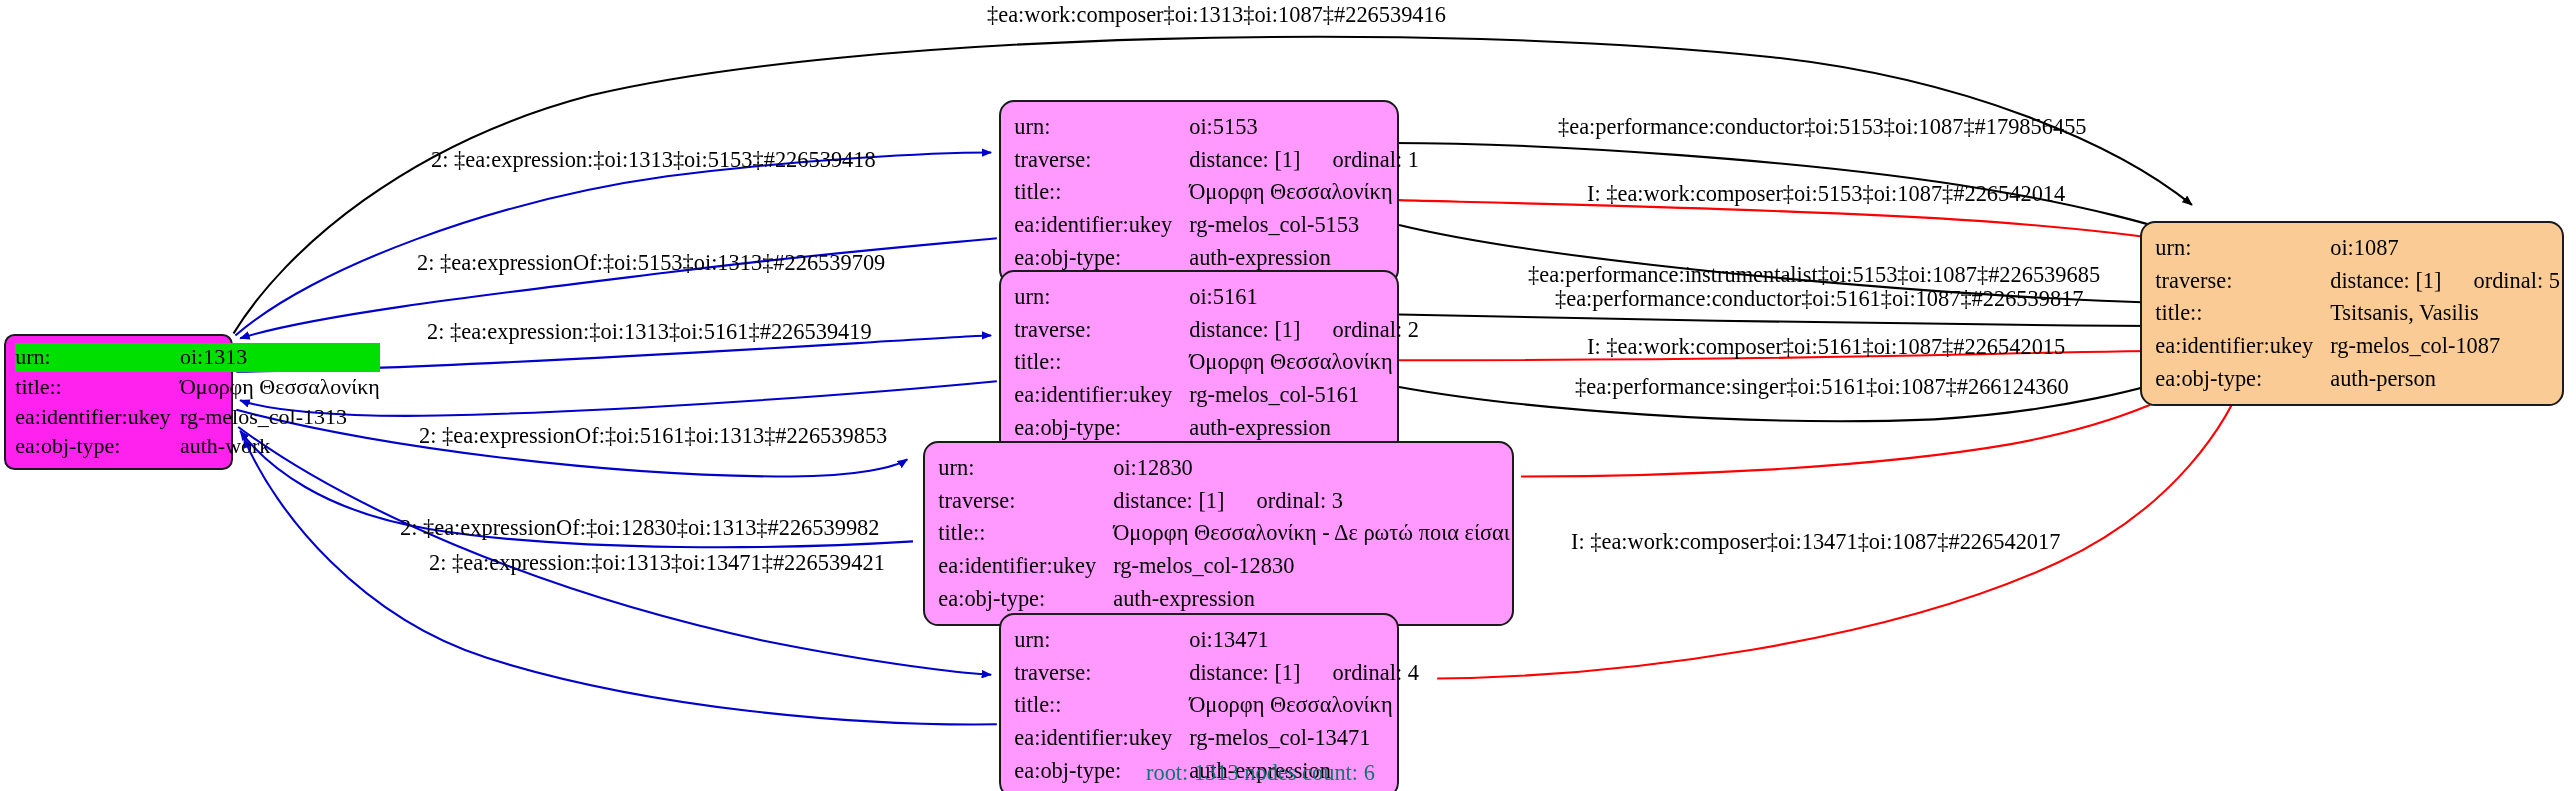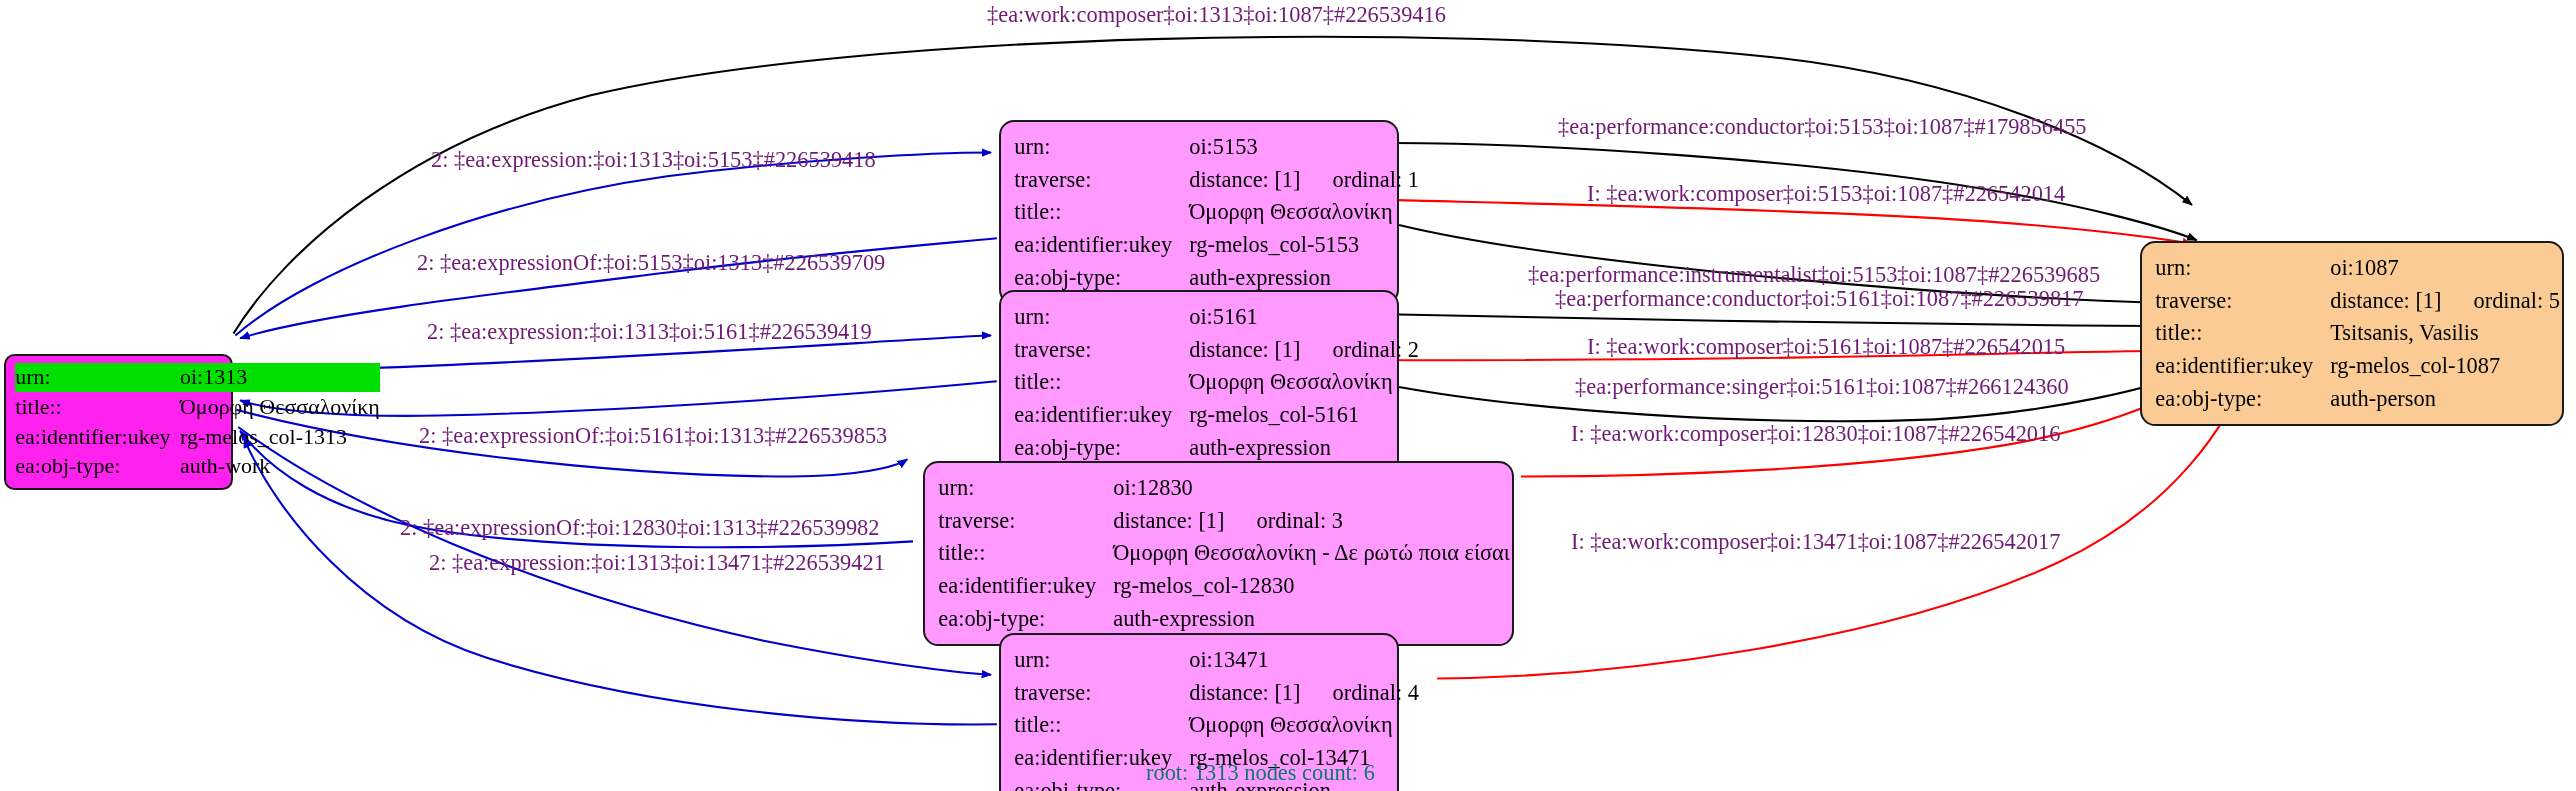--- a/index.html
+++ b/index.html
@@ -23,21 +23,20 @@
     height: 792px;
   }
   .node {
     position: absolute;
     box-sizing: border-box;
     border: 2.1px solid #1a1a1a;
     border-radius: 15.2px;
     padding: 8.6px 13.3px 8.6px 13.3px;
     background: #ff99ff;
     z-index: 5;
-    margin-top: 20px;
   }
   .node table {
     border-collapse: collapse;
     border-spacing: 0;
   }
   .node td {
     font-size: 22.4px;
     line-height: 1.0;
     padding: 5.2px 0 5.2px 0;
     color: #000000;
@@ -61,21 +60,21 @@
   #node-1313 tr.hl td.k { padding-right: 0; }
   #node-1313 tr.hl td.gap { background: #ff22ee; width: 7.6px; }
 
   
   #node-1087 { background: #fbcb95; }
 
   .edge-label {
     position: absolute;
     font-family: "Liberation Serif", "DejaVu Serif", serif;
     font-size: 22.4px;
-    color: #701a75;
+    color: #000000;
     white-space: nowrap;
     z-index: 6;
     background: transparent;
   }
   #graph-caption {
     position: absolute;
     font-family: "Liberation Serif", "DejaVu Serif", serif;
     font-size: 22.4px;
     color: #0f766e;
     white-space: nowrap;
@@ -331,20 +330,19 @@
   <div class="edge-label" style="left:1587px; top:181px;">I: ‡ea:work:composer‡oi:5153‡oi:1087‡#226542014</div>
 
   <div class="edge-label" style="left:1528px; top:220px;margin-top:42px;">‡ea:performance:instrumentalist‡oi:5153‡oi:1087‡#226539685</div>
 
   <div class="edge-label" style="left:1555px; top:286px;">‡ea:performance:conductor‡oi:5161‡oi:1087‡#226539817</div>
 
   <div class="edge-label" style="left:1587px; top:334px;text-align:right;">I: ‡ea:work:composer‡oi:5161‡oi:1087‡#226542015</div>
 
   <div class="edge-label" style="left:1575px; top:374px;">‡ea:performance:singer‡oi:5161‡oi:1087‡#266124360</div>
 
-  <div class="edge-label" style="left:1571px; top:421px;">I: ‡ea:work:composer‡oi:12830‡oi:1087‡#226542016</div>
 
   <div class="edge-label" style="left:1571px; top:529px;">I: ‡ea:work:composer‡oi:13471‡oi:1087‡#226542017</div>
 
   <div id="graph-caption" style="left:1146px; top:760px;">root: 1313 nodes count: 6</div>
 
 </div>
 
 
 </body></html>

